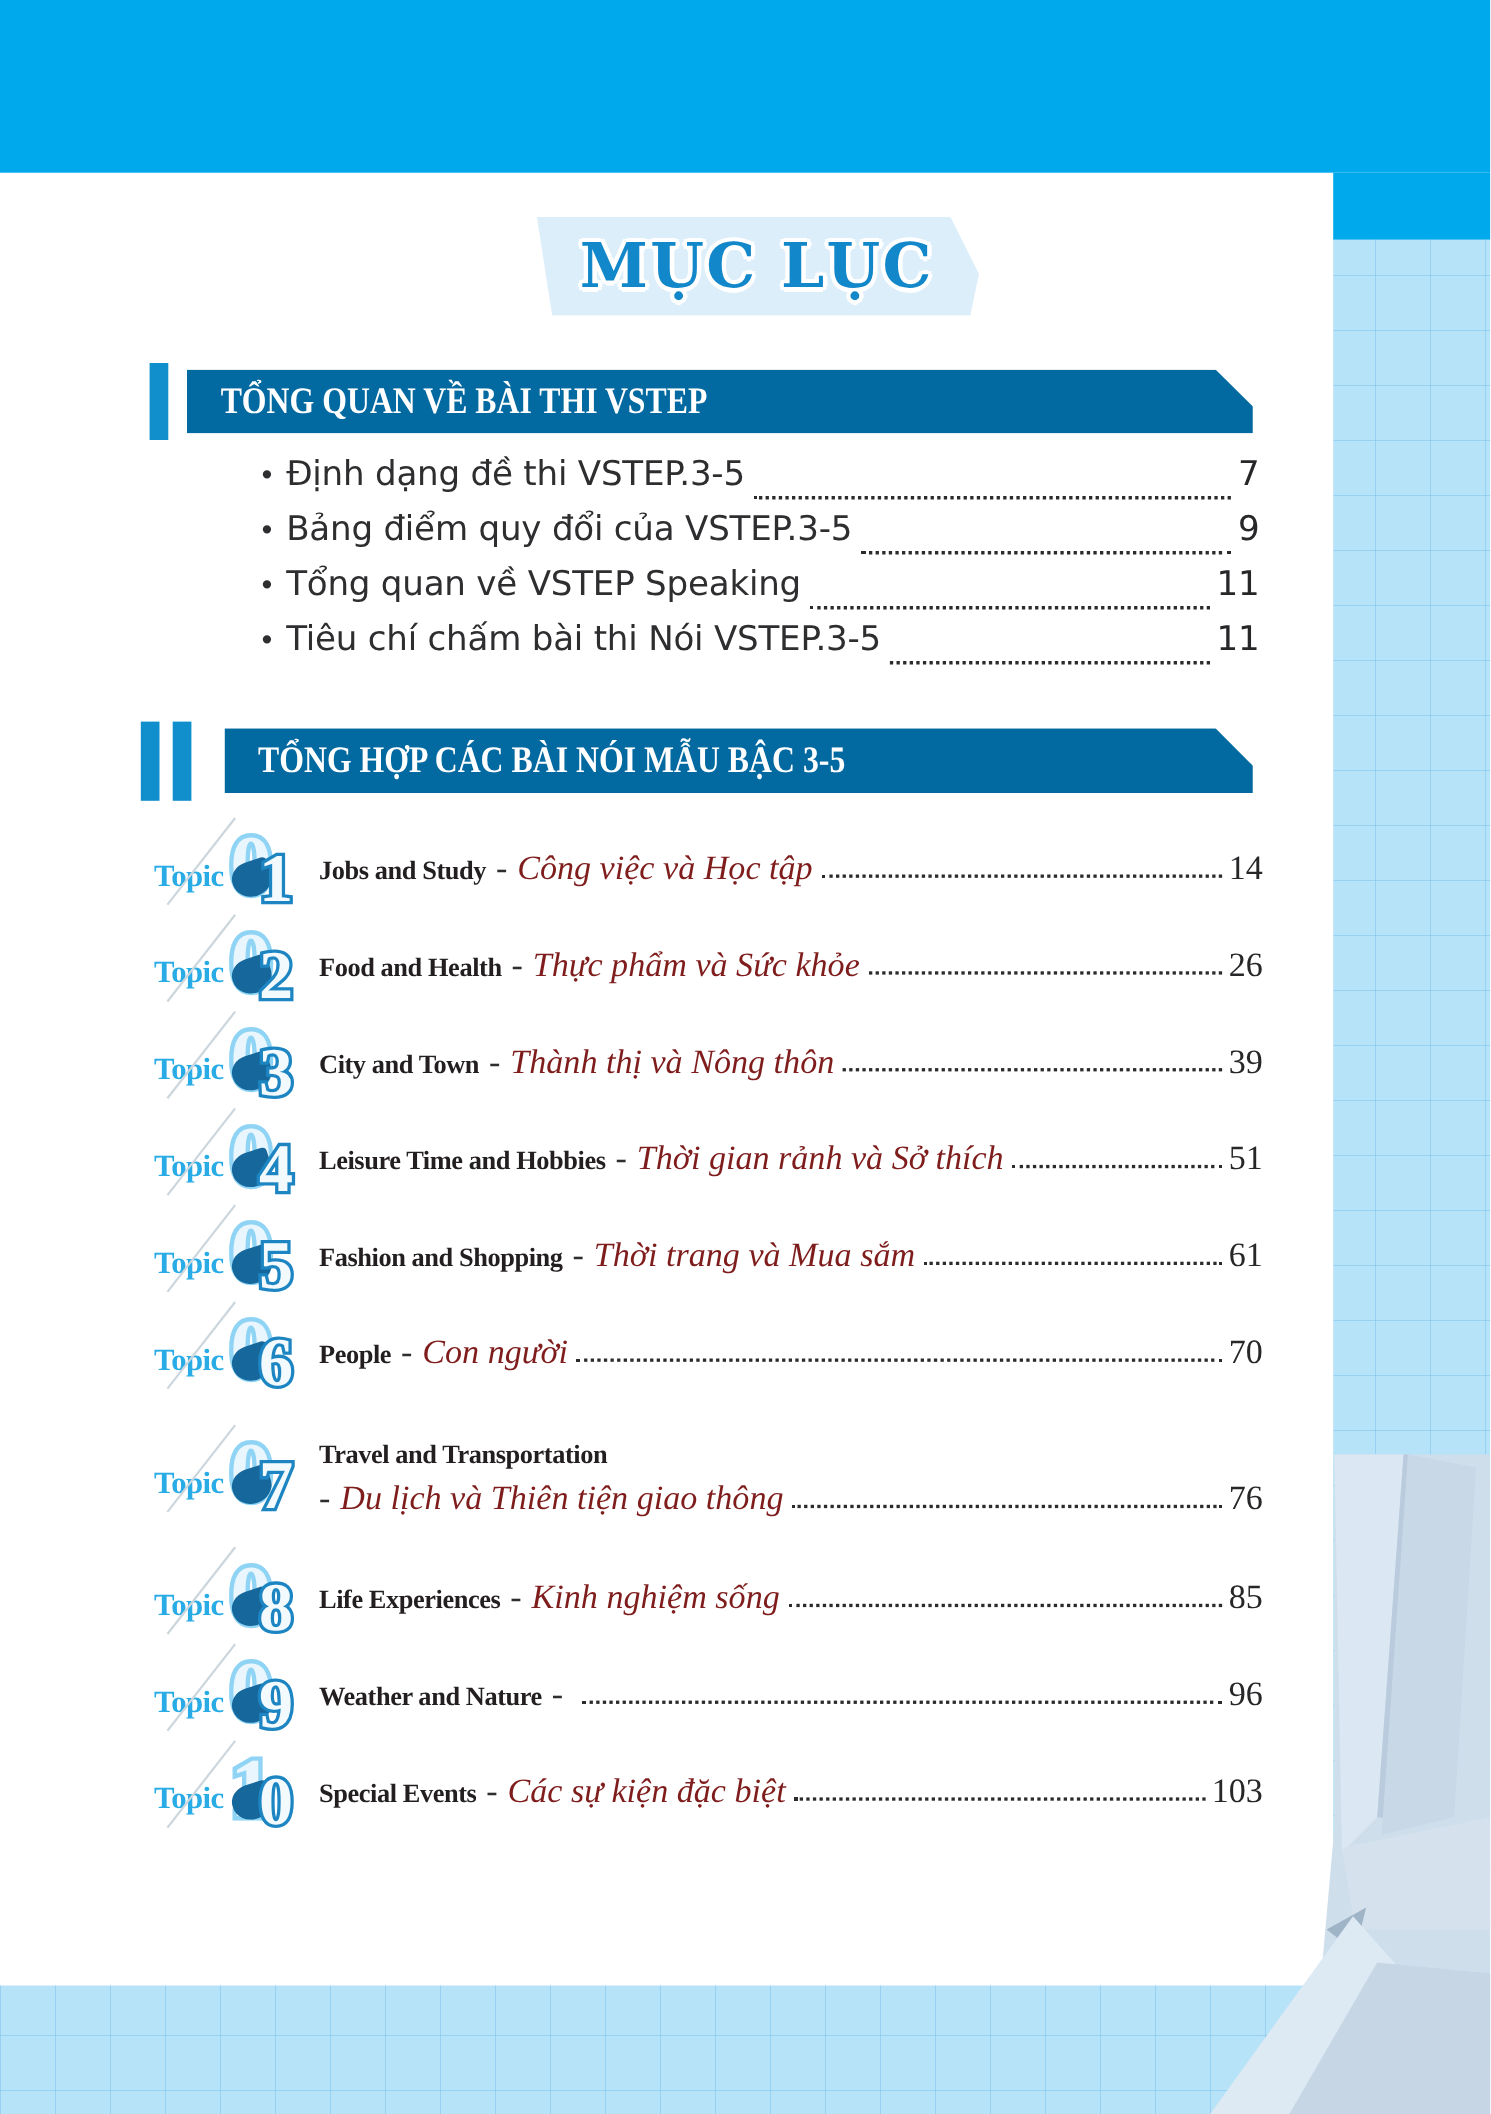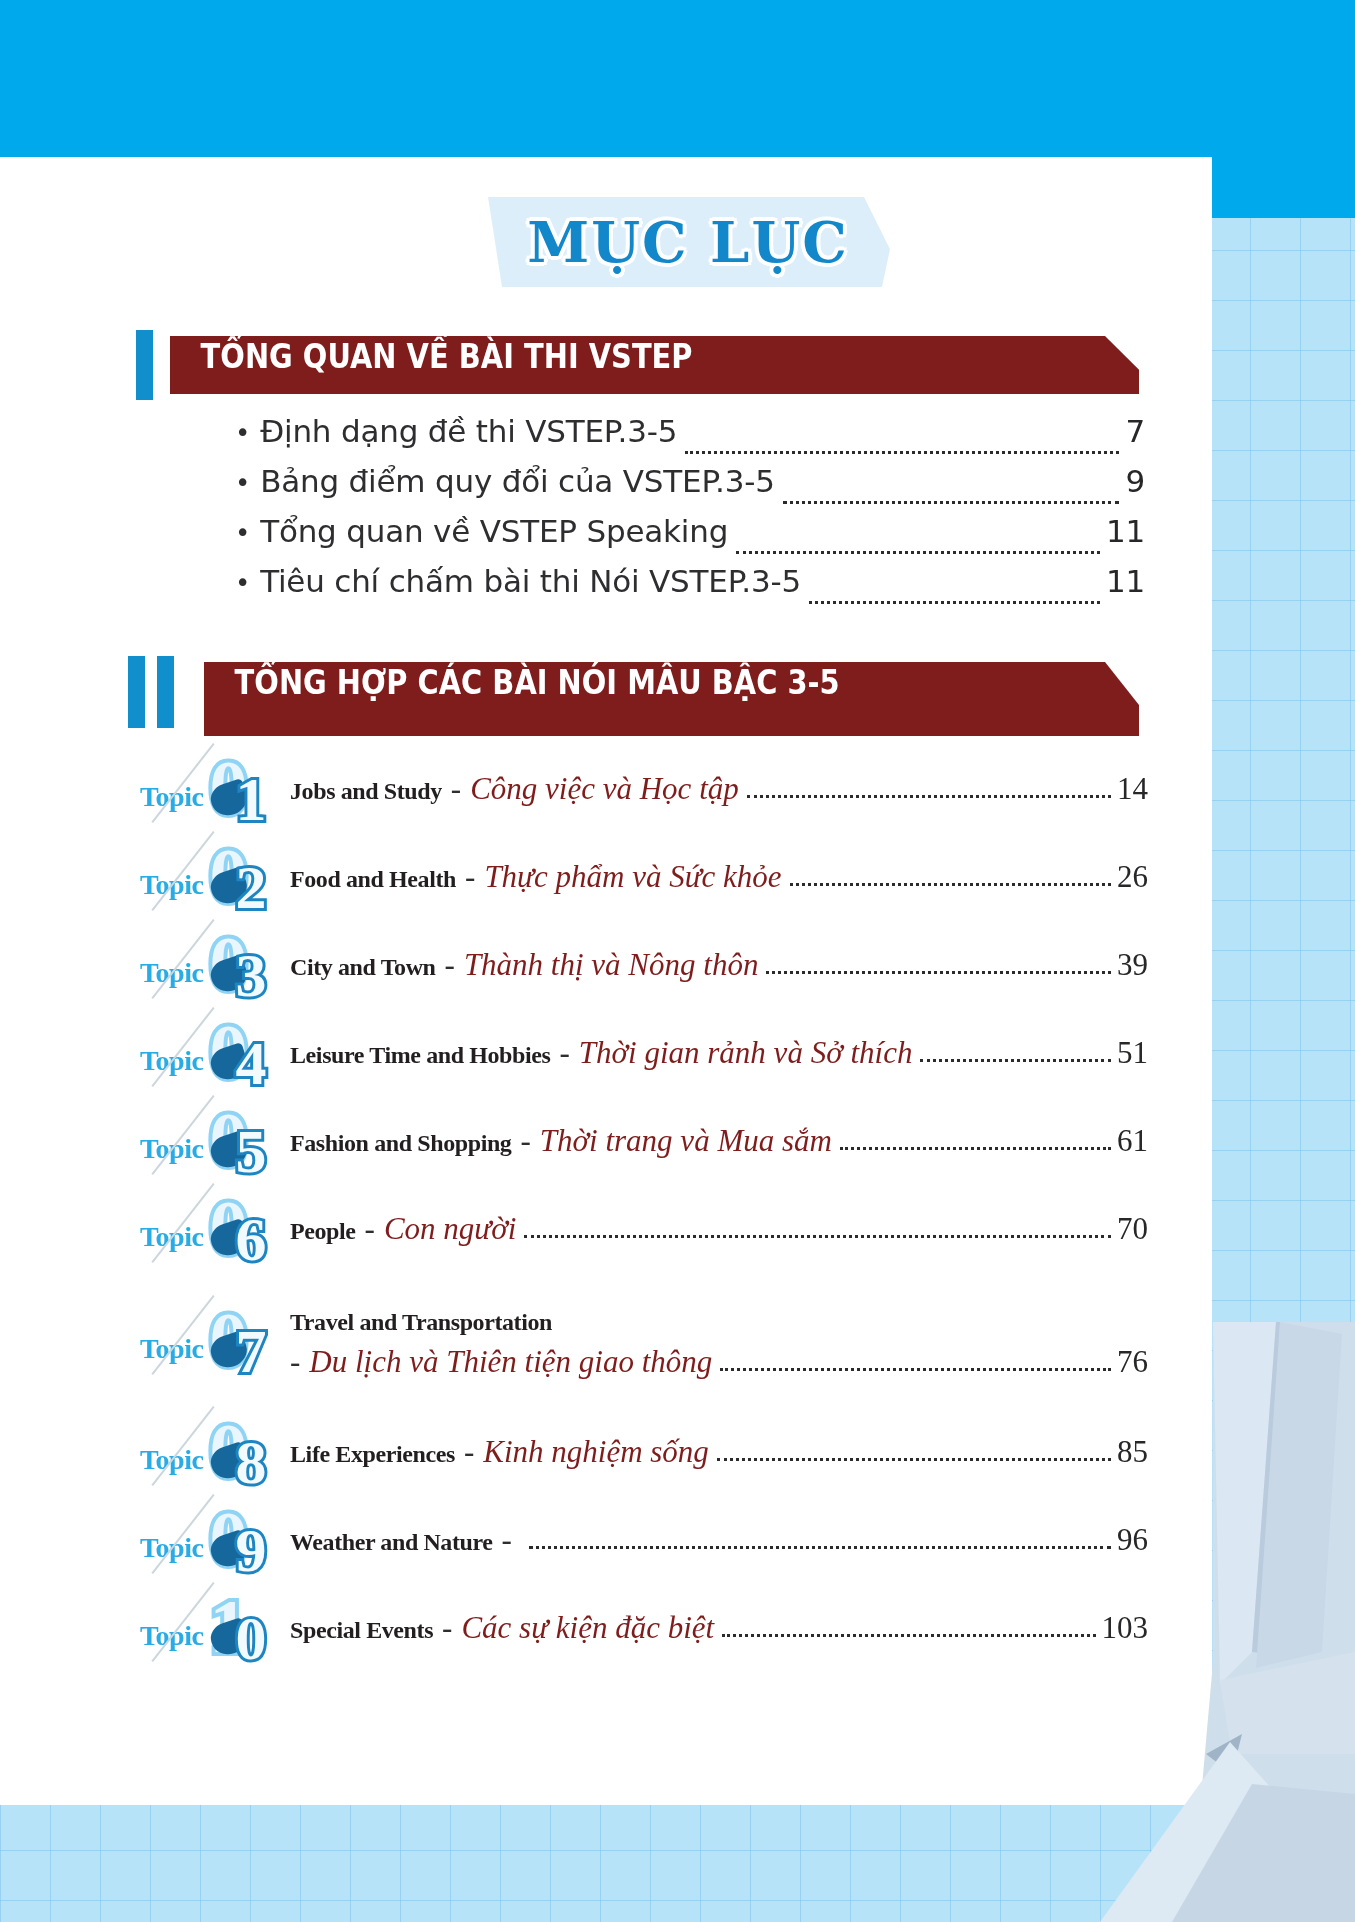--- a/index.html
+++ b/index.html
@@ -24,24 +24,24 @@
   .title-banner h1{margin:16px;font-family:"DejaVu Serif","Liberation Serif",serif;font-weight:bold;
                    font-size:56px;letter-spacing:2px;color:#1287c9;
                    text-shadow:-4px 0 0 #fff,4px 0 0 #fff,0 -4px 0 #fff,0 4px 0 #fff,
                                -3px -3px 0 #fff,3px 3px 0 #fff,-3px 3px 0 #fff,3px -3px 0 #fff;}
 
   
   .accent-bar{position:absolute;width:17px;background:#118fcd;}
   .bar-s1{left:136px;top:330px;height:70px;}
   .bar-s2a{left:128px;top:656px;height:72px;}
   .bar-s2b{left:157px;top:656px;height:72px;}
-  .sec-banner{position:absolute;background:#7f1d1d;display:flex;align-items:flex-start;
-              clip-path:polygon(0 0,calc(100% - 34px) 0,100% 58%,100% 100%,0 100%);}
+  .sec-banner{position:absolute;background:#0369a1;display:flex;align-items:center;
+              clip-path:polygon(0 0,calc(100% - 34px) 0,100% 58%,100% 100%,0 100%);font-family:Liberation Serif, serif;}
   .banner-s1{left:170px;top:336px;width:969px;height:58px;}
-  .banner-s2{left:204px;top:662px;width:935px;height:74px;}
+  .banner-s2{left:204px;top:662px;width:935px;height:59px;}
   .sec-banner span{display:inline-block;color:#ffffff;font-weight:bold;font-size:34px;
                    white-space:nowrap;padding-left:36px;letter-spacing:0;
                    transform:scaleX(.85);transform-origin:left center;}
 
   
   .toc-list{position:absolute;left:0;top:413px;width:1355px;padding:0;}
   .toc-item{display:flex;align-items:baseline;height:50px;margin:0 210px 0 235px;
             font-size:31px;letter-spacing:-.2px;color:#2e2e31;}
   .bullet{margin-right:10px;font-size:26px;}
   .dots{flex:1;min-width:24px;border-bottom:3px dotted #2b2b2b;align-self:flex-end;

